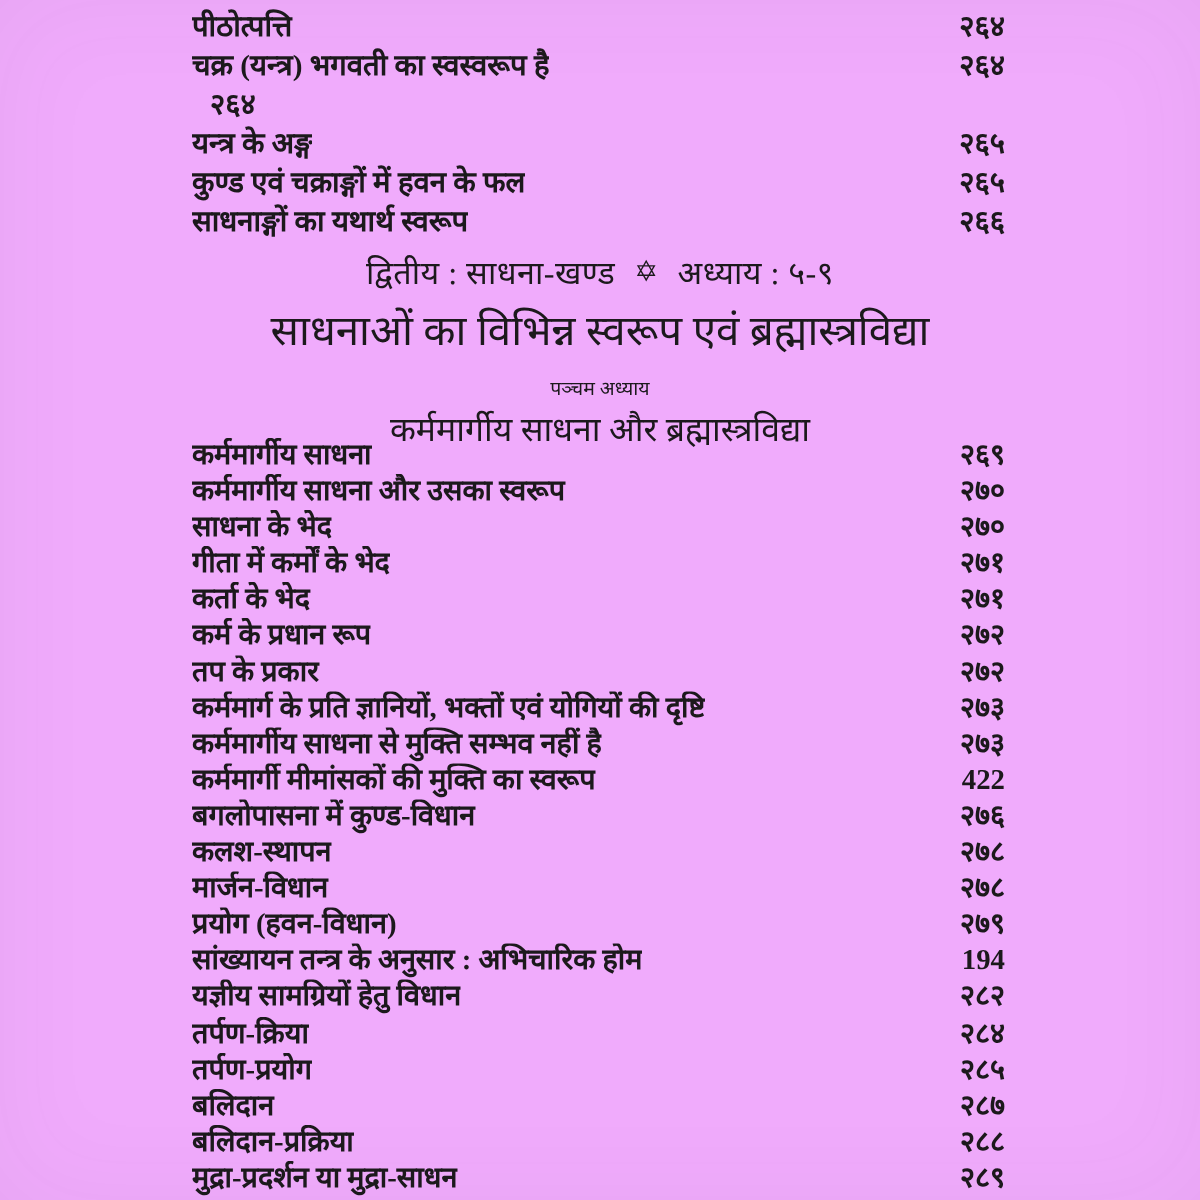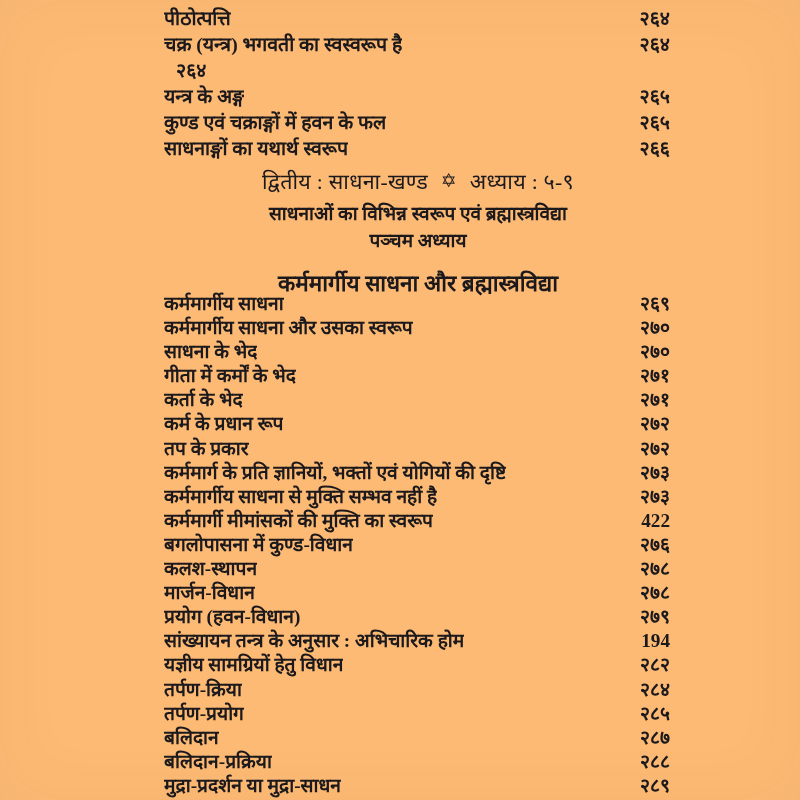--- a/index.html
+++ b/index.html
@@ -5,26 +5,25 @@
   html, body { margin: 0; padding: 0; }
   body {
     width: 800px; height: 800px;
     background: #f5f4f2;
     font-family: "Liberation Serif", "DejaVu Serif", serif;
   }
   .page {
     position: relative;
     width: 800px; height: 800px;
     box-sizing: border-box;
-    background: #fdba74;
+    background: #f0abfc;
     color: #1c191c;
     overflow: hidden;
     box-shadow: inset 0 0 70px rgba(80,75,70,0.05);
     padding-top: 6px;
-    padding-left: 36px;
   }
   .toc-block { width: 100%; }
   .toc-row {
     display: flex;
     justify-content: space-between;
     align-items: baseline;
     padding-left: 128px;
     padding-right: 130px;
     font-weight: 600;
     white-space: nowrap;
@@ -53,32 +52,32 @@
   }
   .kicker .sym {
     display: inline-block;
     padding: 0 7px;
     font-size: 19px;
     position: relative;
     top: -2px;
   }
   .sec-title {
     margin-top: 5px;
-    font-size: 19px;
-    font-weight: 700;
+    font-size: 28px;
+    font-weight: 400;
   }
   .chap-label {
-    margin-top: 1px;
-    font-size: 19px;
-    font-weight: 700;
+    margin-top: 11px;
+    font-size: 13px;
+    font-weight: 400;
   }
   .chap-title {
-    margin-top: 14px;
+    margin-top: 3px;
     font-size: 22.5px;
-    font-weight: 700;
+    font-weight: 400;
   }
 </style>
 </head>
 <body>
 
 <div class="page">
 
   <div class="toc-block toc-top" id="toc-top">
       <div class="toc-row">
         <span class="t">पीठोत्पत्ति</span>

